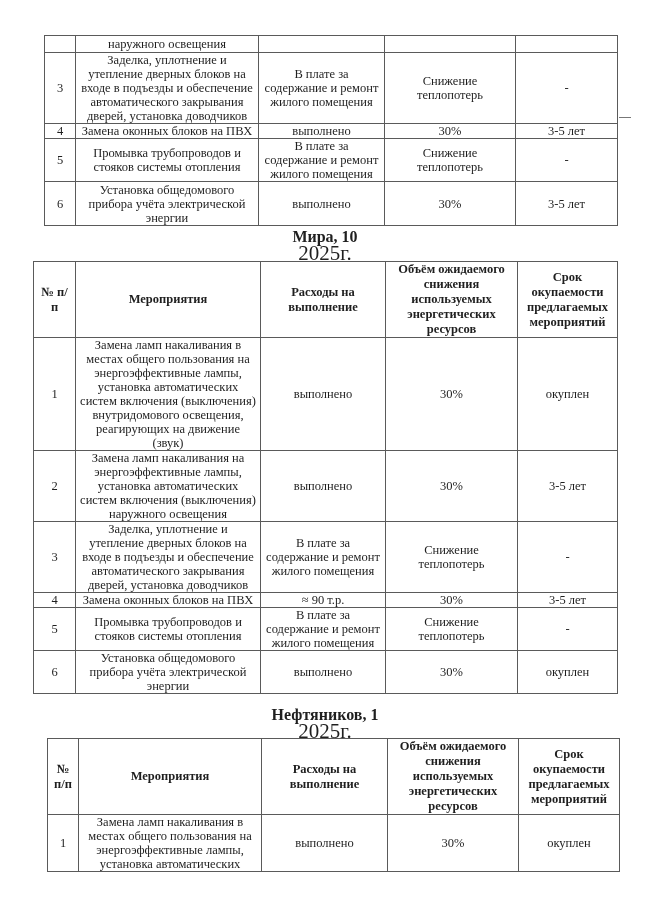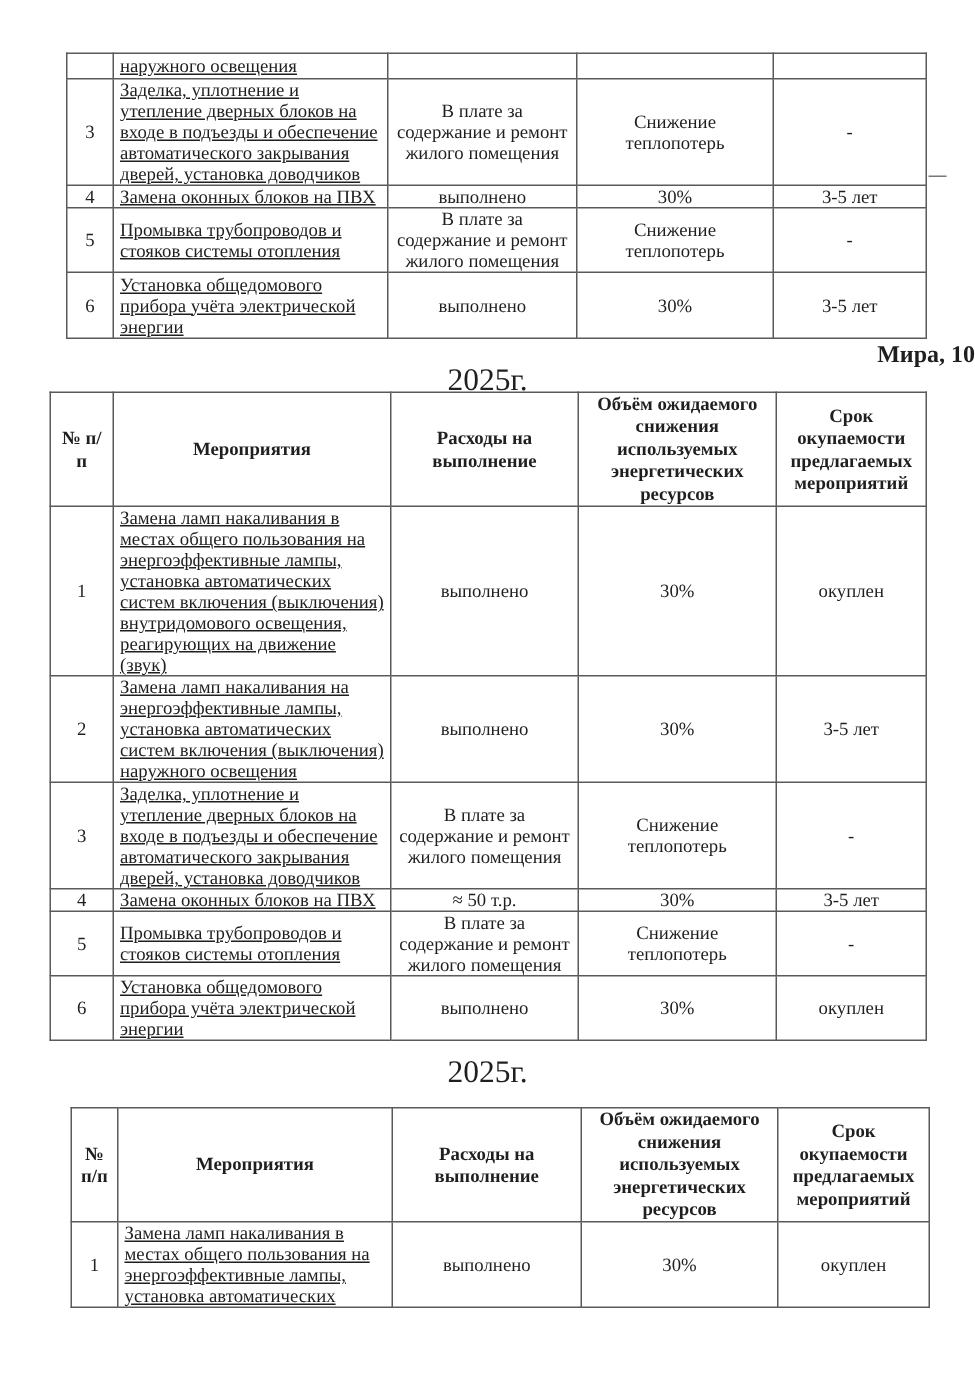--- a/index.html
+++ b/index.html
@@ -3,27 +3,27 @@
 <meta charset="utf-8">
 <style>
   html, body { margin: 0; padding: 0; background: #ffffff; }
   body { width: 650px; height: 919px; position: relative; overflow: hidden;
          font-family: "Liberation Serif", serif; color: #1f1f1f; }
   .tbl { position: absolute; border-collapse: collapse; table-layout: fixed; }
   .tbl td, .tbl th { border: 1px solid #5a5a5a; padding: 0 4px; font-size: 12.5px;
                      line-height: 14px; vertical-align: middle; font-weight: normal; }
   .tbl th { font-weight: bold; text-align: center; font-size: 12.5px; line-height: 15px; }
   .c-num { text-align: center; }
-  .c-act { text-align: left; text-decoration: underline; }
+  .c-act { text-align: center; }
   .c-cost { text-align: center; }
   .c-cost.center { text-align: center; }
   .c-vol { text-align: center; border-radius: 11px; }
   .c-pay { text-align: center; }
   .heading { position: absolute; left: 0; width: 650px; text-align: center; }
-  .heading .addr { font-weight: bold; font-size: 16px; line-height: 17px; display: block; text-align: right; }
+  .heading .addr { font-weight: bold; font-size: 16px; line-height: 17px; display: block; }
   .heading .year { font-size: 21px; line-height: 16px; display: block; }
   .stray-mark { position: absolute; left: 619px; top: 117px; width: 12px; height: 1px; background: #777; }
 </style>
 </head>
 <body>
 
 <table class="tbl" style="left:44px; top:35px; width:573px;">
   <colgroup>
       <col style="width:31px">
       <col style="width:183px">
@@ -111,21 +111,21 @@
     <tr style="height:71px">
       <td class="c-num">3</td>
       <td class="c-act">Заделка, уплотнение и утепление дверных блоков на входе в подъезды и обеспечение автоматического закрывания дверей, установка доводчиков</td>
       <td class="c-cost">В плате за содержание и ремонт жилого помещения</td>
       <td class="c-vol">Снижение теплопотерь</td>
       <td class="c-pay">-</td>
     </tr>
     <tr style="height:14px">
       <td class="c-num">4</td>
       <td class="c-act">Замена оконных блоков на ПВХ</td>
-      <td class="c-cost center">≈ 50 т.р.</td>
+      <td class="c-cost center">≈ 90 т.р.</td>
       <td class="c-vol">30%</td>
       <td class="c-pay">3-5 лет</td>
     </tr>
     <tr style="height:41px">
       <td class="c-num">5</td>
       <td class="c-act">Промывка трубопроводов и стояков системы отопления</td>
       <td class="c-cost">В плате за содержание и ремонт жилого помещения</td>
       <td class="c-vol">Снижение теплопотерь</td>
       <td class="c-pay">-</td>
     </tr>
@@ -133,20 +133,21 @@
       <td class="c-num">6</td>
       <td class="c-act">Установка общедомового прибора учёта электрической энергии</td>
       <td class="c-cost center">выполнено</td>
       <td class="c-vol">30%</td>
       <td class="c-pay">окуплен</td>
     </tr>
   </tbody>
 </table>
 
 <div class="heading" style="top:706px;">
+  <span class="addr">Нефтяников, 1</span>
   <span class="year">2025г.</span>
 </div>
 
 <table class="tbl" style="left:47px; top:738px; width:572px;">
   <colgroup>
       <col style="width:31px">
       <col style="width:183px">
       <col style="width:126px">
       <col style="width:131px">
       <col style="width:101px">

